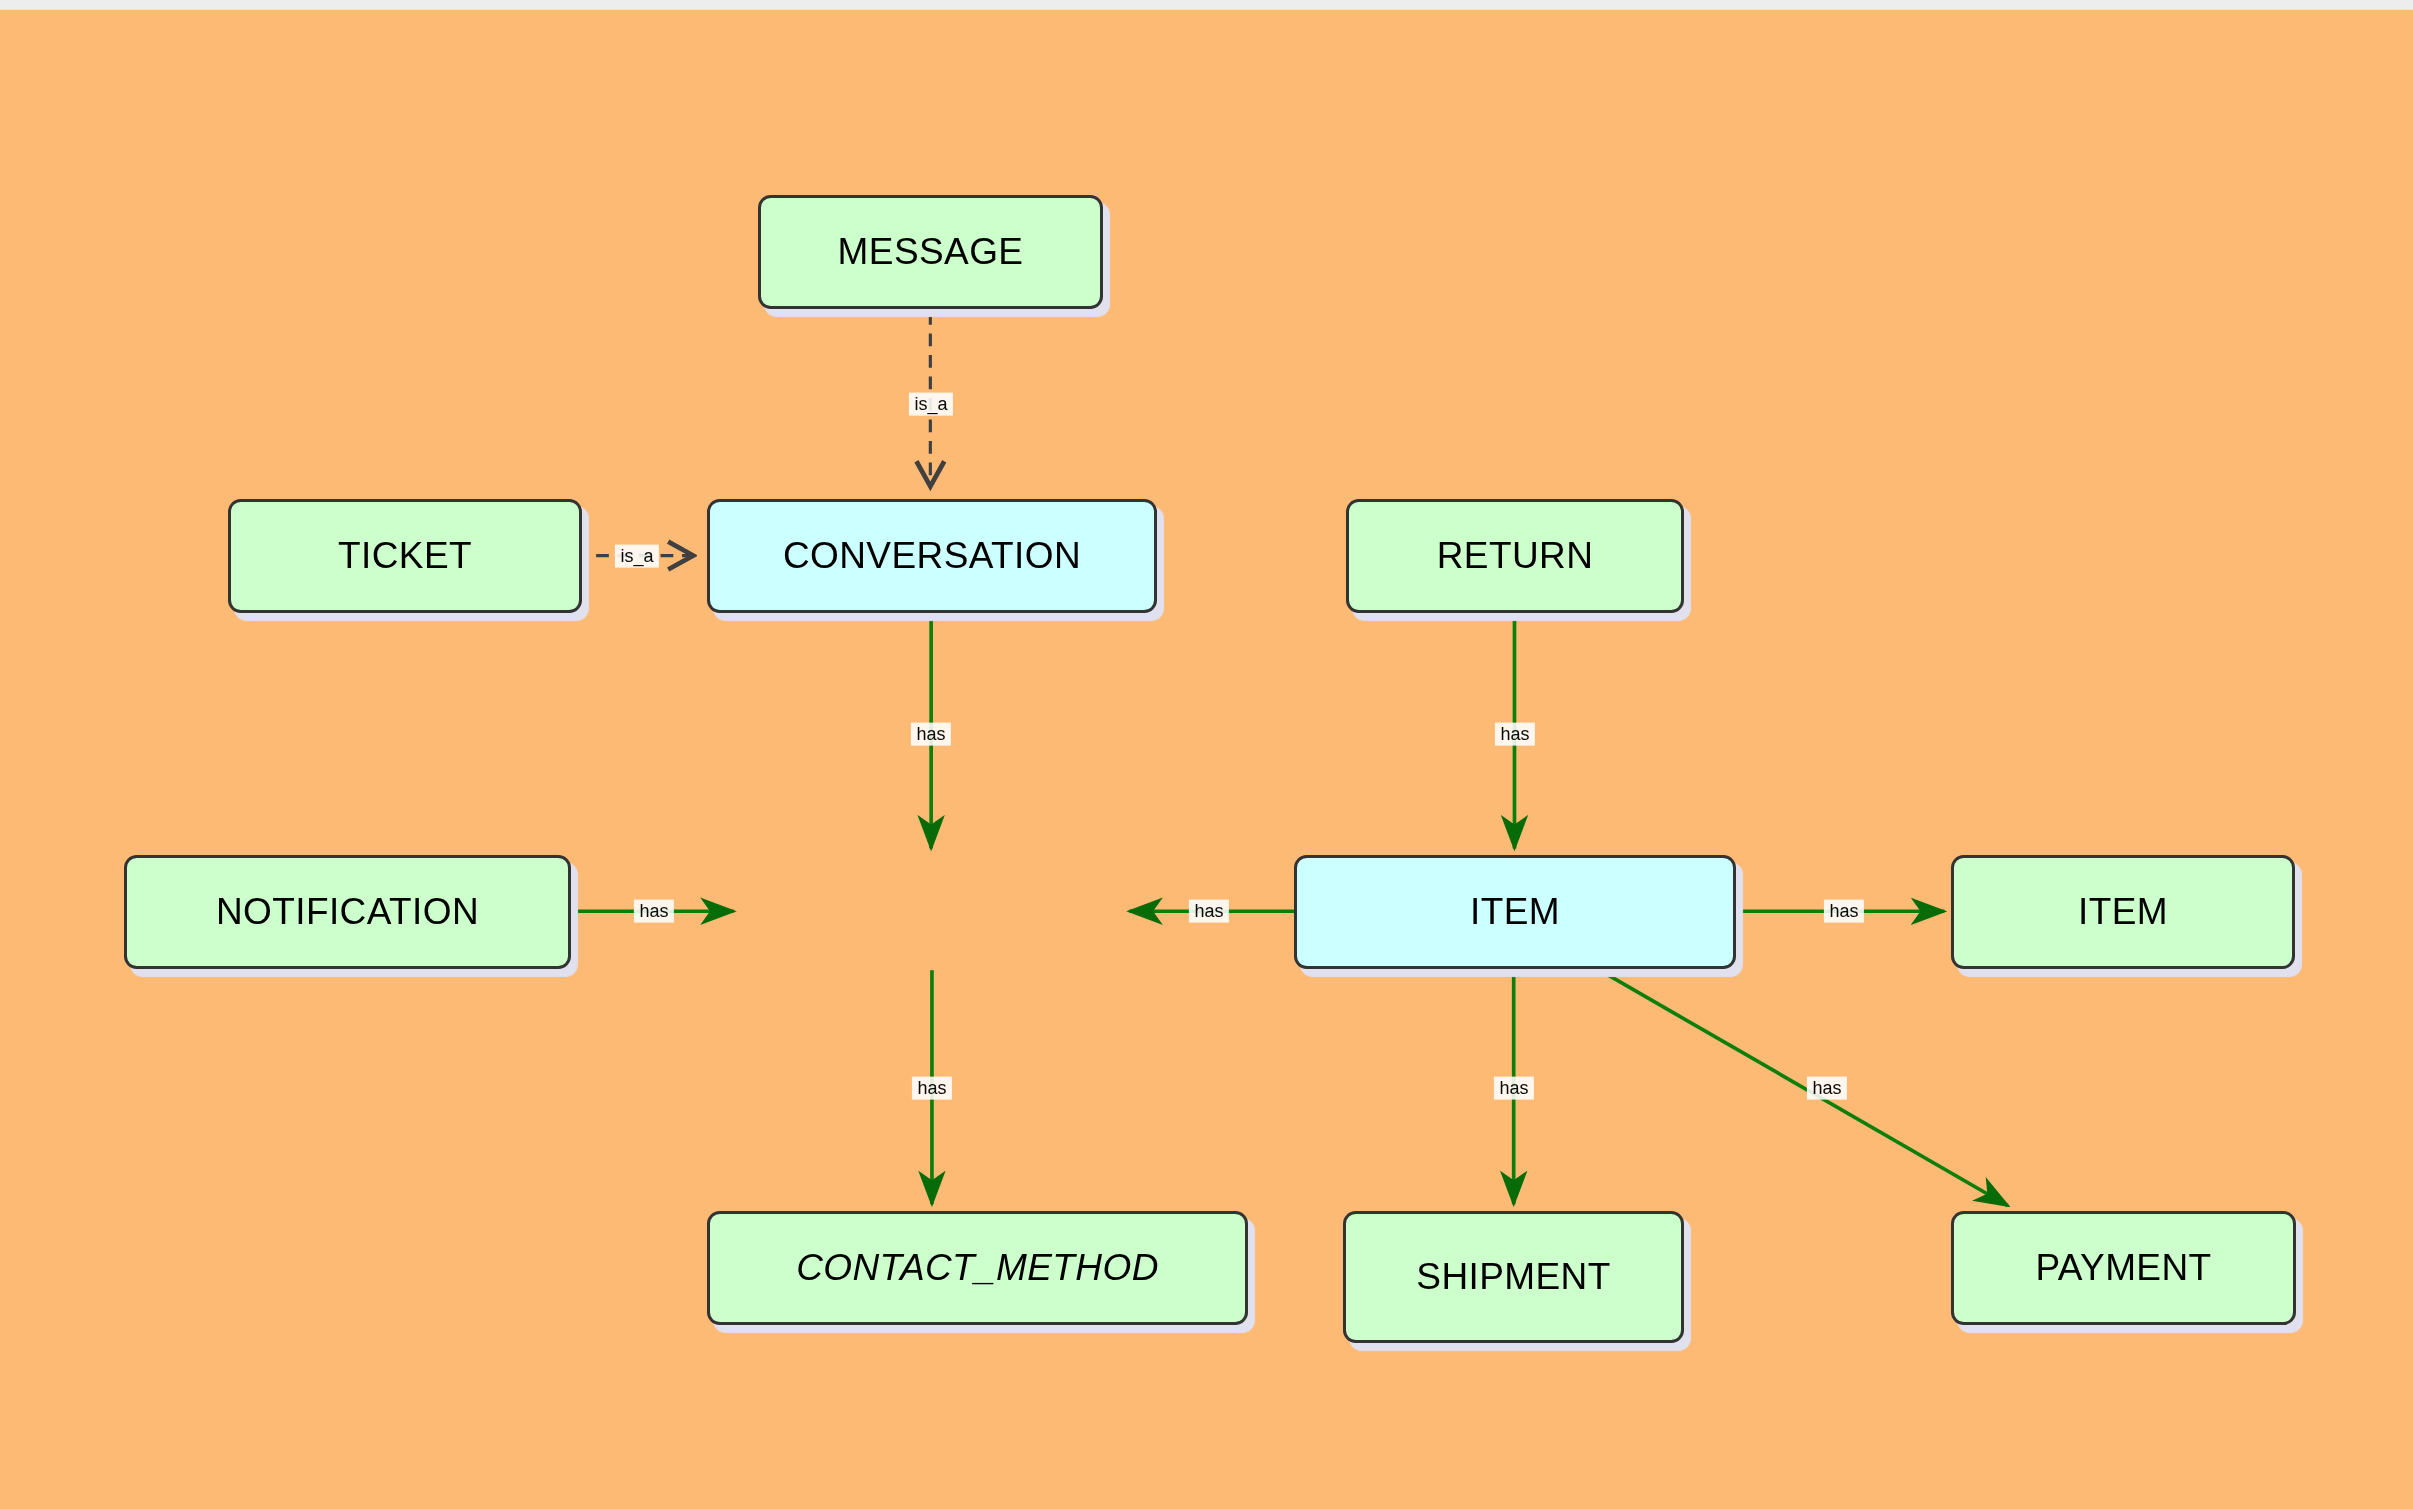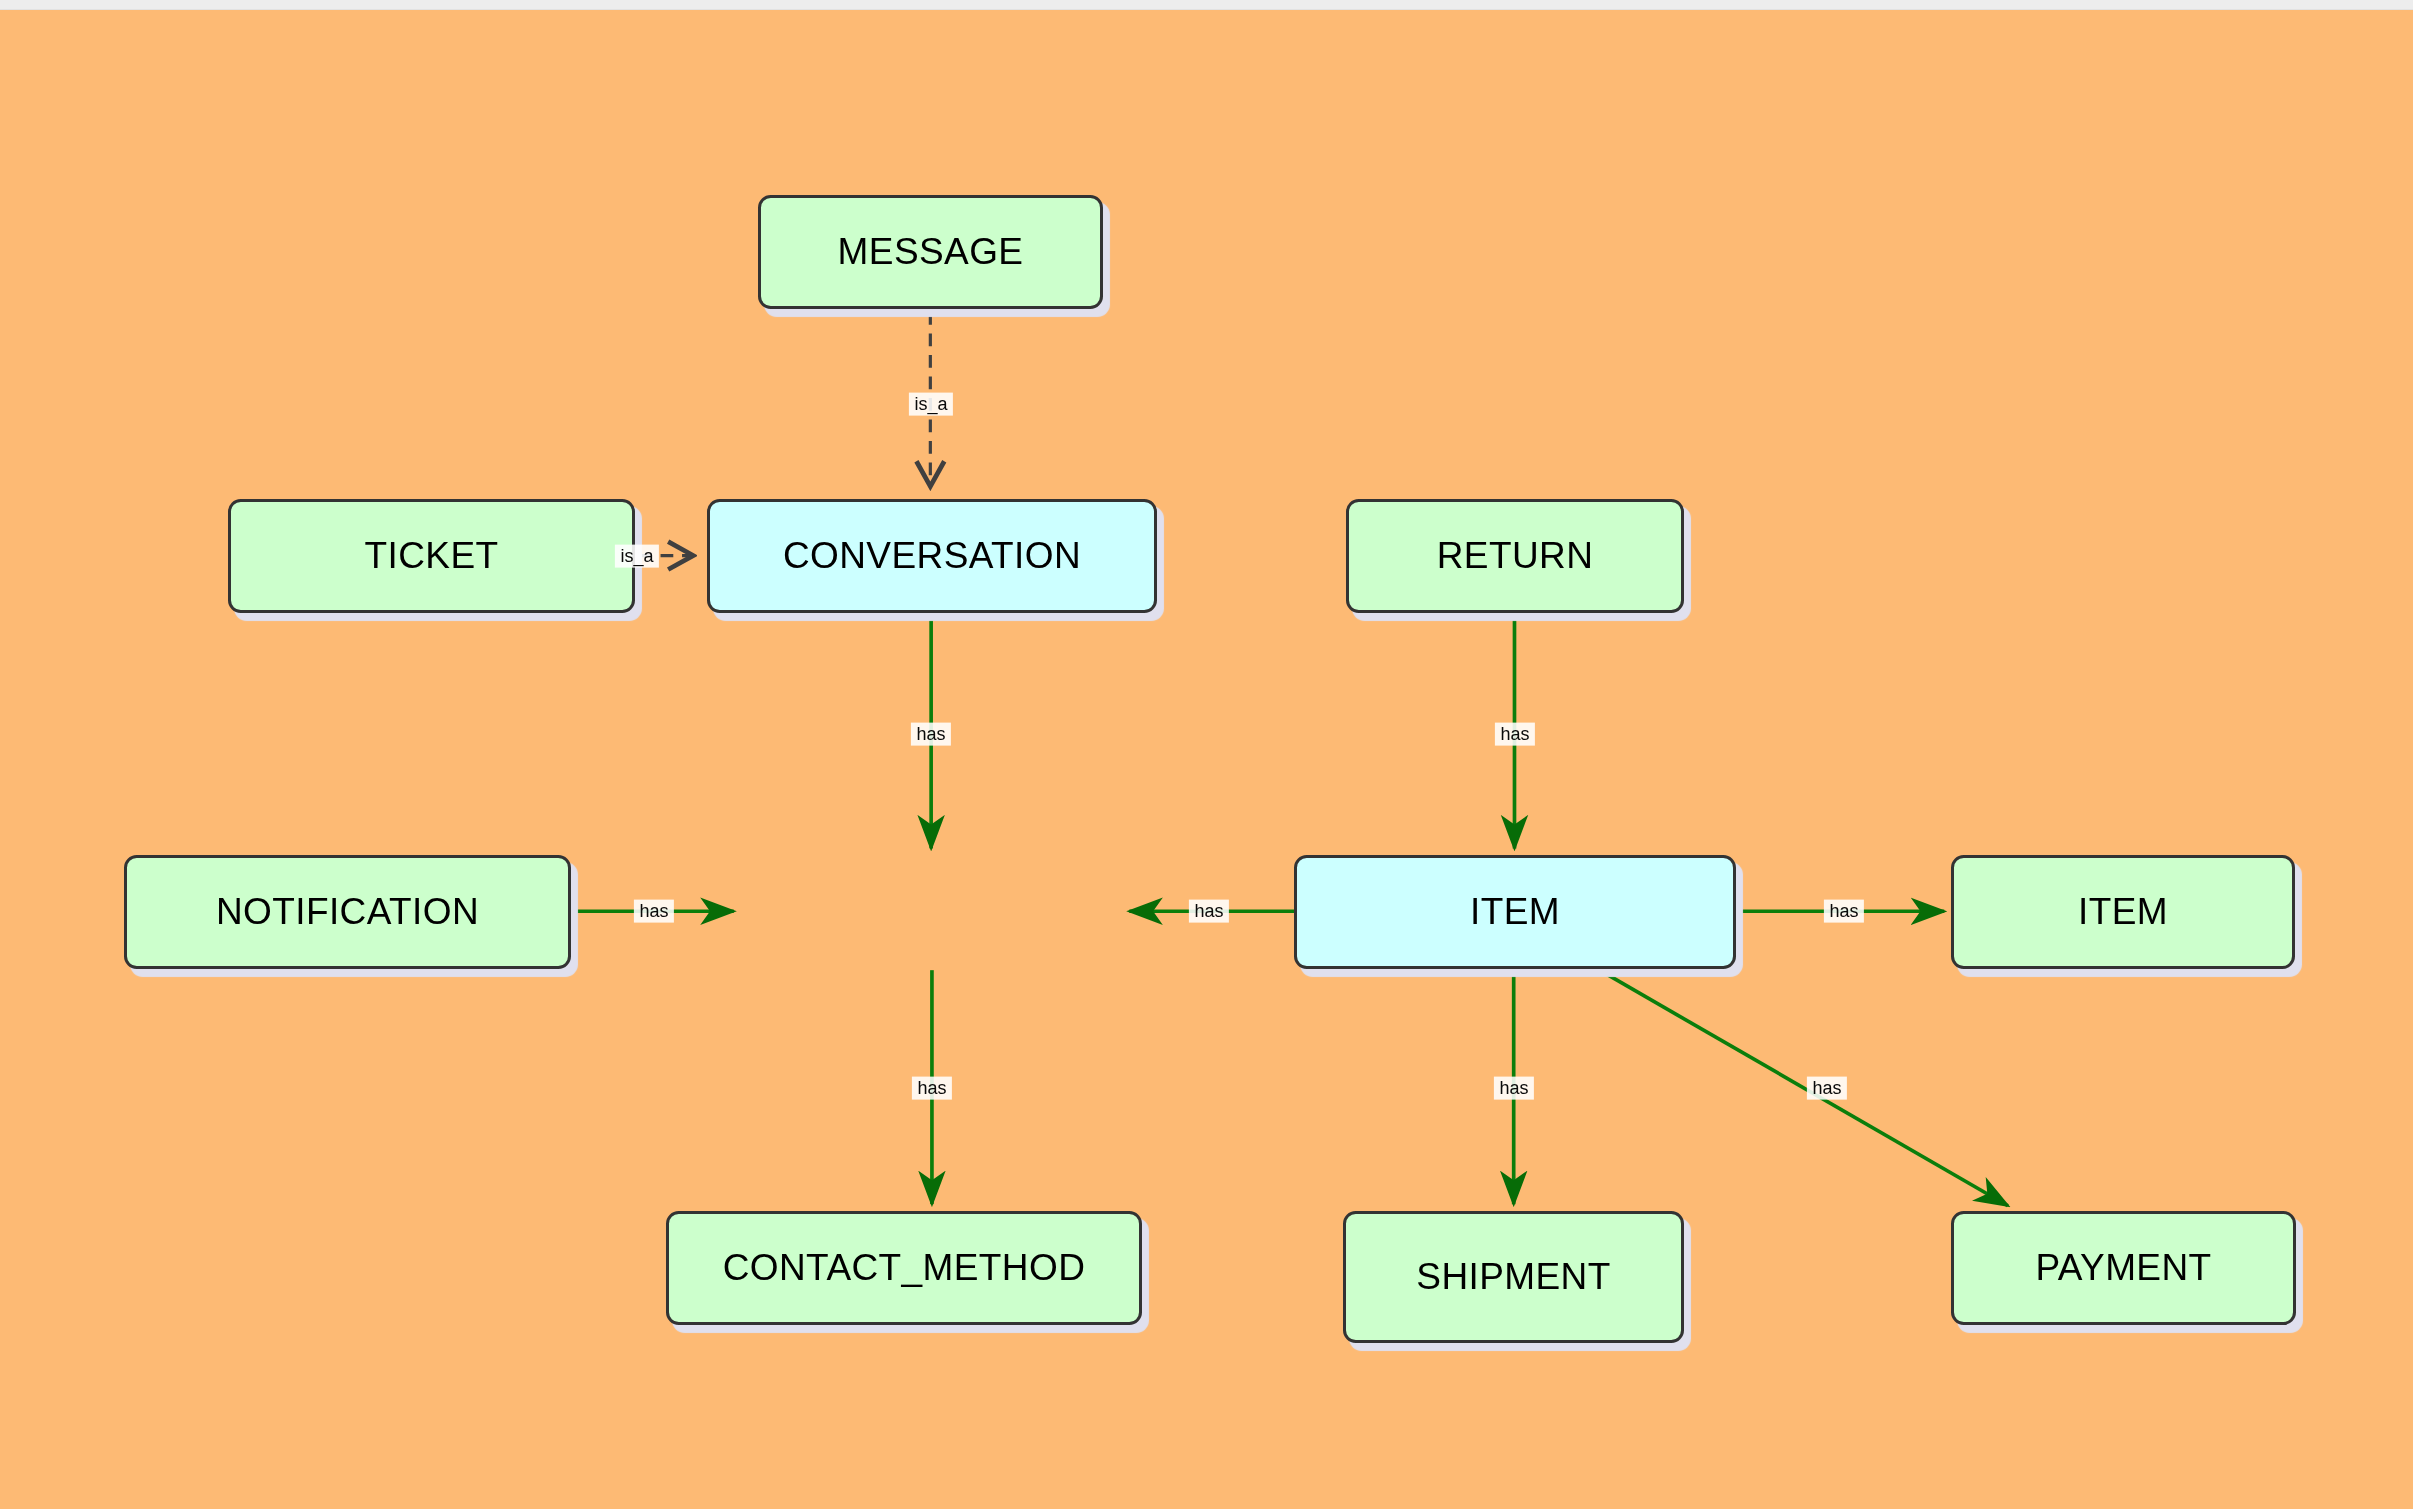--- a/index.html
+++ b/index.html
@@ -58,21 +58,21 @@
     <path class="solid-edge" d="M2181 1145 H 2443" marker-end="url(#arrow-solid)"></path>
     <path class="solid-edge" d="M1171 1219 V 1513" marker-end="url(#arrow-solid)"></path>
     <path class="solid-edge" d="M1902 1219 V 1513" marker-end="url(#arrow-solid)"></path>
     <path class="solid-edge" d="M2010 1219 L 2523 1515" marker-end="url(#arrow-solid)"></path>
   </svg>
 
   <div class="node node--entity" style="left:758px; top:195px; width:345px; height:114px;">
     <span>MESSAGE</span>
   </div>
 
-  <div class="node node--entity" style="left:228px; top:499px; width:407px; height:114px;">
+  <div class="node node--entity" style="left:228px; top:499px; width:354px; height:114px;">
     <span>TICKET</span>
   </div>
 
   <div class="node node--highlight" style="left:707px; top:499px; width:450px; height:114px;">
     <span>CONVERSATION</span>
   </div>
 
   <div class="node node--entity" style="left:1346px; top:499px; width:338px; height:114px;">
     <span>RETURN</span>
   </div>
@@ -83,21 +83,21 @@
 
 
   <div class="node node--highlight" style="left:1294px; top:855px; width:442px; height:114px;">
     <span>ITEM</span>
   </div>
 
   <div class="node node--entity" style="left:1951px; top:855px; width:344px; height:114px;">
     <span>ITEM</span>
   </div>
 
-  <div class="node node--entity" style="left:666px; top:1211px; width:476px; height:114px;">
+  <div class="node node--entity" style="left:707px; top:1211px; width:541px; height:114px;font-style:italic;">
     <span>CONTACT_METHOD</span>
   </div>
 
   <div class="node node--entity" style="left:1343px; top:1211px; width:341px; height:132px;">
     <span>SHIPMENT</span>
   </div>
 
   <div class="node node--entity" style="left:1951px; top:1211px; width:345px; height:114px;">
     <span>PAYMENT</span>
   </div>

